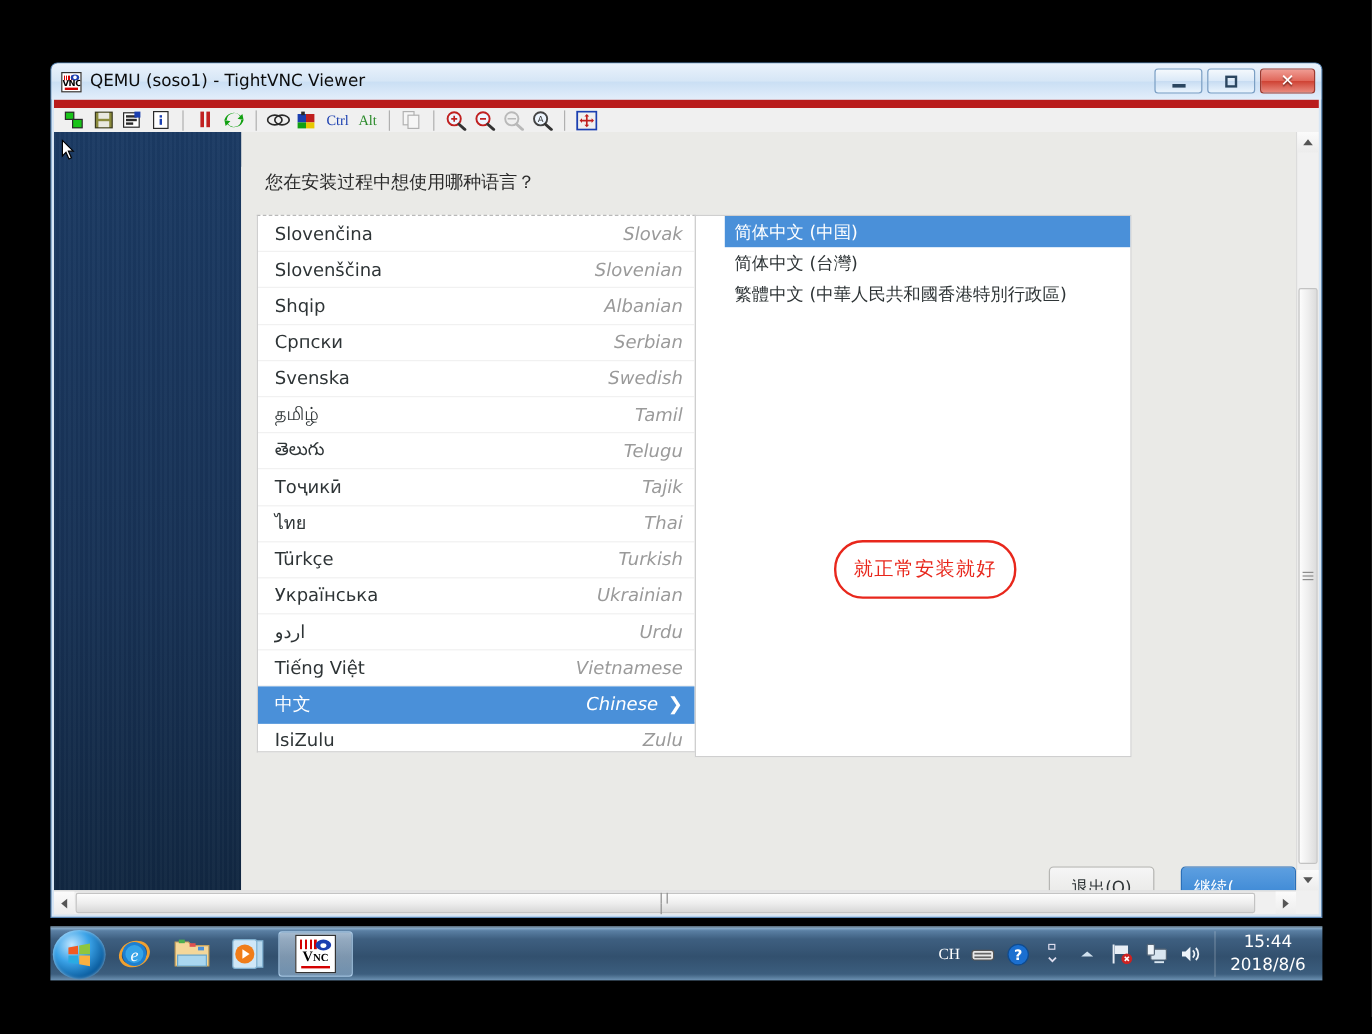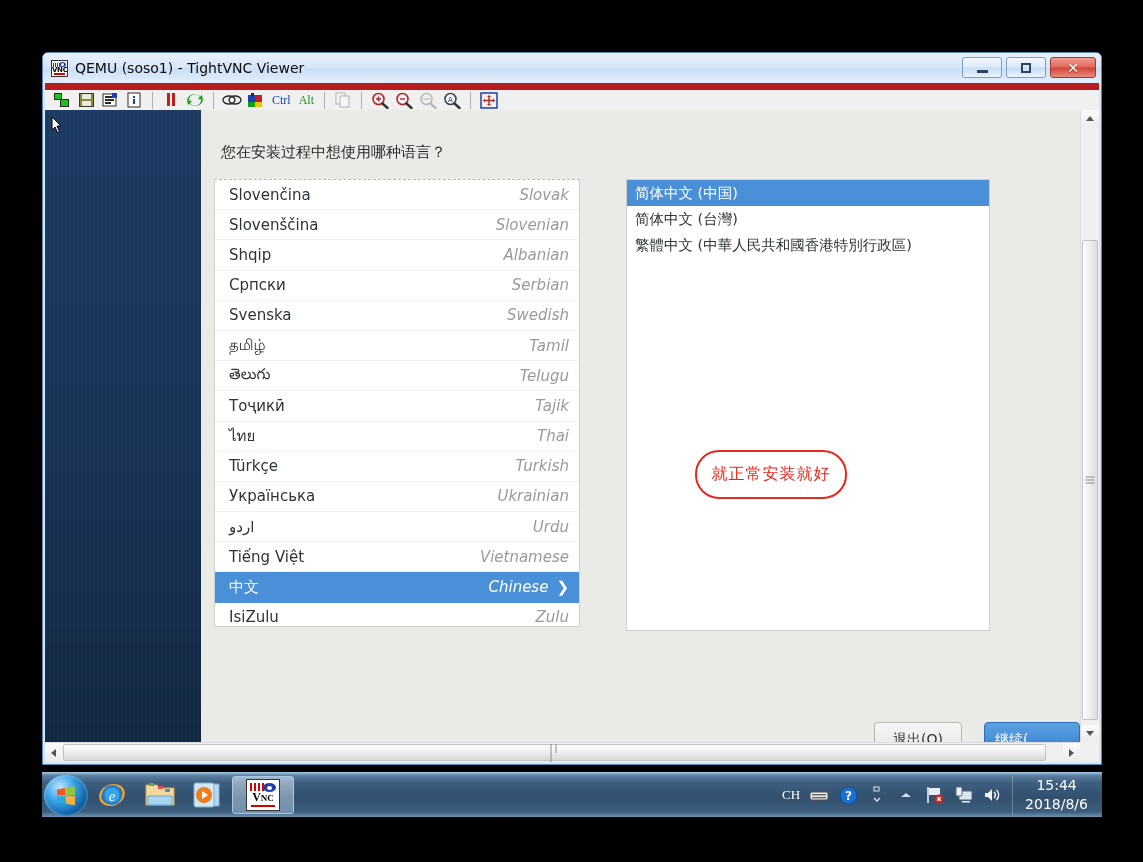--- a/index.html
+++ b/index.html
@@ -100,22 +100,22 @@
 
   #search-box {
     position: absolute; left: 13px; top: 497px; width: 366px; height: 33px;
     background: #fff; border: 1px solid #cfcfcf; border-radius: 3px;
     display: flex; align-items: center; padding: 0 8px 0 12px; justify-content: space-between;
   }
   #search-ph { font-size: 14px; color: #9a9a9a; }
   #clear-icon { width: 19px; height: 14px; position: relative; }
 
   #variant-list {
-    position: absolute; left: 425px; top: 40px; width: 364px; height: 452px;
-    background: #fff; border: 1px solid #cfcfcf; overflow: hidden;
+    position: absolute; left: 378px; top: 40px; width: 364px; height: 452px;
+    background: #fff; border: 1px solid #cfcfcf; overflow: hidden; padding-left: 24px;
   }
   .var-row { height: 26px; display: flex; align-items: center; padding: 0 8px; font-size: 14.5px; color: #2e3436; }
   .var-row.selected { background: #4a90d9; color: #fff; }
 
   #note {
     position: absolute; left: 494px; top: 311px; width: 152px; height: 49px;
     border: 2px solid #e8271c; border-radius: 24px;
     display: flex; align-items: center; justify-content: center;
   }
   #note-text { color: #e8271c; font-size: 16px; letter-spacing: 1px; }

